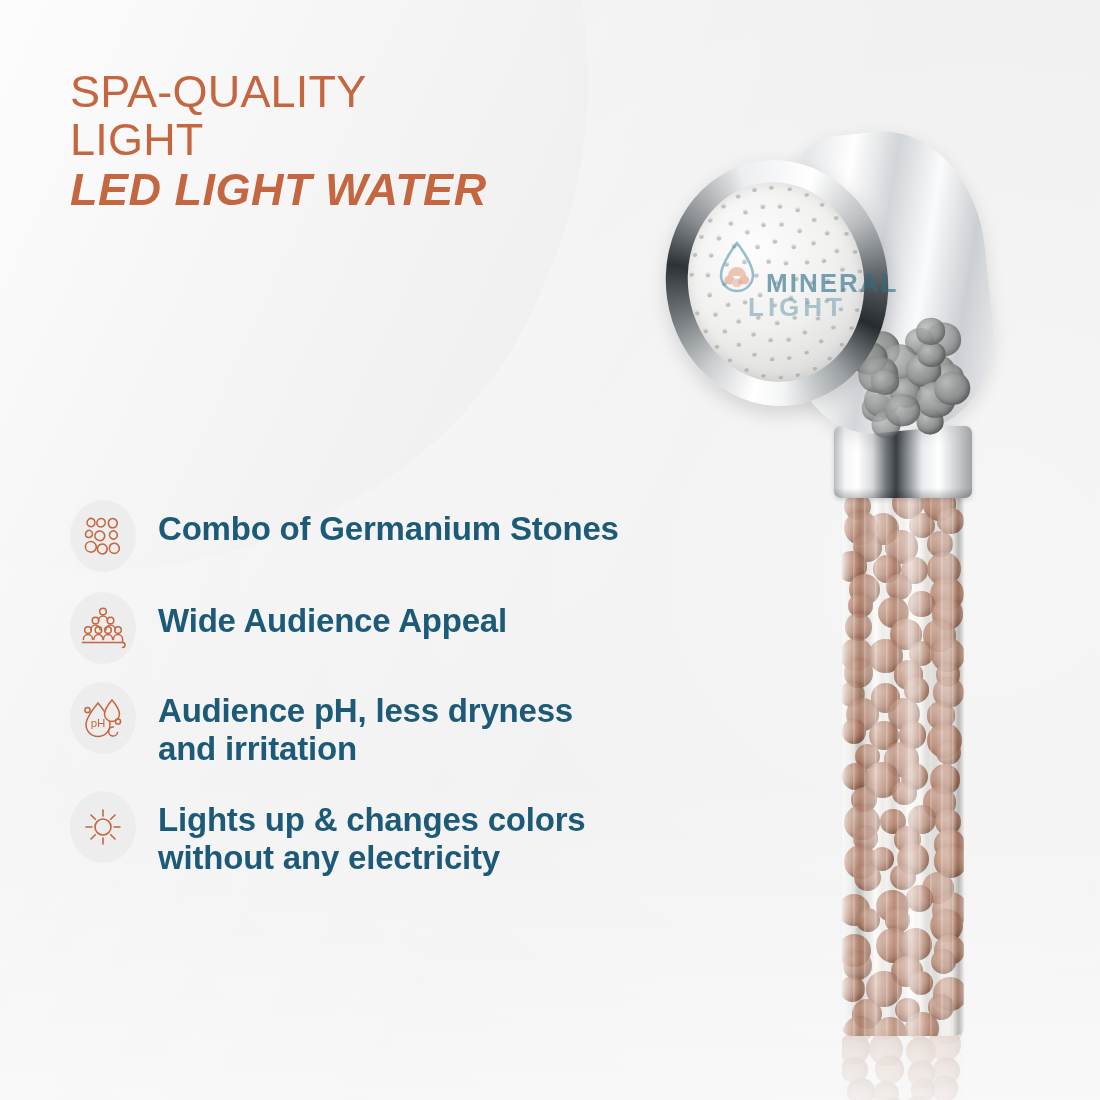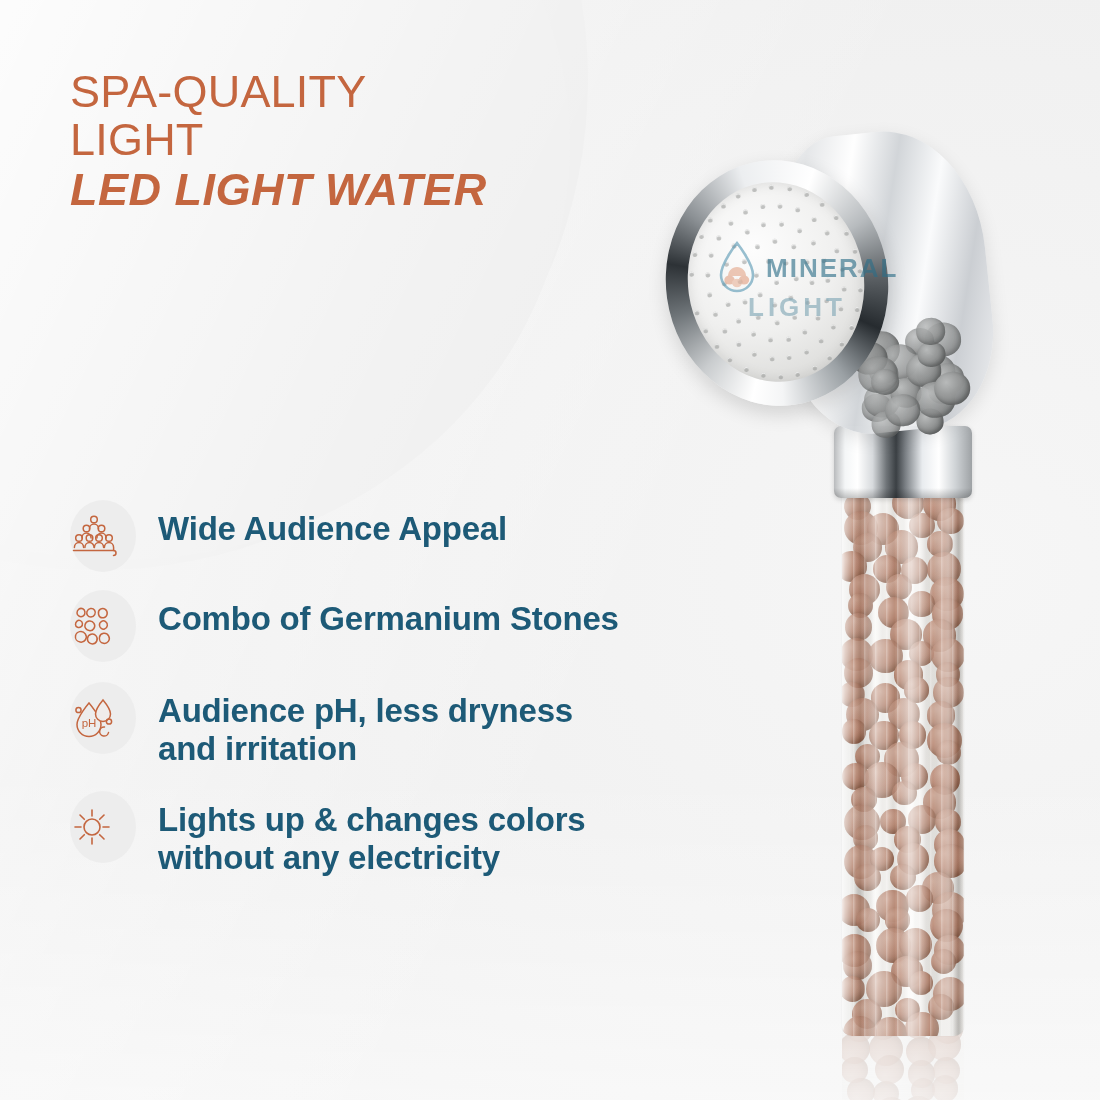--- a/index.html
+++ b/index.html
@@ -92,20 +92,21 @@
     margin-bottom: 22px;
   }
   .feature .badge {
     flex: 0 0 auto;
     width: 66px;
     height: 72px;
     border-radius: 50%;
     background: #ededed;
     display: flex;
     align-items: center;
+    justify-content: center;
     margin-right: 22px;
   }
   .feature .badge svg { display: block; }
   .feature .ftext {
     color: #1d5a77;
     font-size: 33px;
     font-weight: 700;
     line-height: 1.14;
     letter-spacing: -.2px;
     padding-top: 10px;
@@ -293,21 +294,21 @@
   }
 
   
   .watermark {
     position: absolute;
     left: 56px; top: 120px;
     width: 228px;
     opacity: .62;
     pointer-events: none;
   }
-  .wm-row { display: flex; align-items: center; }
+  .wm-row { display: flex; align-items: flex-end; }
   .wm-text {
     font-size: 26px;
     font-weight: 700;
     letter-spacing: 2px;
     color: #2c6e88;
     line-height: 1;
   }
   .wm-text.sub {
     color: #7fa6b5;
     font-size: 26px;
@@ -603,20 +604,39 @@
           </svg>
           <span class="wm-text">MINERAL</span>
         </div>
         <div class="wm-text sub">LIGHT</div>
       </div>
     </div>
   </div>
 
   <div class="features">
 
+    <div class="feature f-2">
+      <div class="badge">
+        <svg width="46" height="46" viewBox="0 0 46 46">
+          <g fill="none" stroke="#c4663f" stroke-width="1.5">
+            <path d="M7 10 c0 -3.5 3 -5.5 5.8 -4.2 c2.6 1.2 2.9 5.4 .6 7 c-2.6 1.8 -6.4 .5 -6.4 -2.8 Z"></path>
+            <path d="M17 8.6 c1.2 -3.6 5.6 -4.3 7.6 -1.4 c1.9 2.8 -.3 6.8 -3.7 6.8 c-2.9 0 -4.8 -2.7 -3.9 -5.4 Z"></path>
+            <path d="M28.5 11 c-.8 -4.2 3.6 -7 6.8 -4.7 c3.2 2.3 2.2 7.7 -1.6 8.4 c-2.7 .5 -4.7 -1.2 -5.2 -3.7 Z"></path>
+            <path d="M5.5 21.5 c0 -3 2.4 -4.8 4.8 -3.9 c2.4 .9 2.9 4.5 .9 6.1 c-2.2 1.7 -5.7 .5 -5.7 -2.2 Z"></path>
+            <path d="M15 21.8 c1 -4.4 6.7 -5.3 9 -1.5 c2.1 3.5 -.8 7.9 -4.8 7.3 c-3 -.5 -4.9 -3 -4.2 -5.8 Z"></path>
+            <path d="M29.5 22.5 c-.5 -3.5 3.3 -5.8 6.1 -3.9 c2.8 1.9 2.2 6.5 -1.1 7.4 c-2.4 .7 -4.6 -1 -5 -3.5 Z"></path>
+            <path d="M5.5 33 c.7 -4.8 7 -6.2 9.8 -2.1 c2.7 3.9 -.6 9 -5.2 8.2 c-3.2 -.6 -5.1 -3.2 -4.6 -6.1 Z"></path>
+            <path d="M17.5 35.5 c.4 -4.3 5.9 -6 8.6 -2.6 c2.6 3.2 .3 8 -3.8 8 c-3 0 -5.1 -2.4 -4.8 -5.4 Z"></path>
+            <path d="M29.5 34 c1 -4.4 7 -5 9.2 -.9 c2 3.7 -1.2 8 -5.3 7.2 c-2.9 -.6 -4.5 -3.3 -3.9 -6.3 Z"></path>
+          </g>
+        </svg>
+      </div>
+      <div class="ftext">Combo of Germanium Stones</div>
+    </div>
+
     <div class="feature f-1">
       <div class="badge">
         <svg width="48" height="46" viewBox="0 0 48 46">
           <g fill="none" stroke="#c4663f" stroke-width="1.5" stroke-linecap="round">
             <circle cx="24" cy="6.5" r="3.3"></circle>
             <path d="M19.4 16 a4.6 5 0 0 1 9.2 0"></path>
             <circle cx="16.5" cy="15.5" r="3.3"></circle>
             <path d="M11.9 25 a4.6 5 0 0 1 9.2 0"></path>
             <circle cx="31.5" cy="15.5" r="3.3"></circle>
             <path d="M26.9 25 a4.6 5 0 0 1 9.2 0"></path>
@@ -628,39 +648,20 @@
             <path d="M24.4 34.5 a4.6 5 0 0 1 9.2 0"></path>
             <circle cx="39" cy="25" r="3.3"></circle>
             <path d="M34.4 34.5 a4.6 5 0 0 1 9.2 0 v3"></path>
             <path d="M3.5 37.5 h40 a2.5 2.5 0 0 1 0 5"></path>
           </g>
         </svg>
       </div>
       <div class="ftext">Wide Audience Appeal</div>
     </div>
 
-    <div class="feature f-2">
-      <div class="badge">
-        <svg width="46" height="46" viewBox="0 0 46 46">
-          <g fill="none" stroke="#c4663f" stroke-width="1.5">
-            <path d="M7 10 c0 -3.5 3 -5.5 5.8 -4.2 c2.6 1.2 2.9 5.4 .6 7 c-2.6 1.8 -6.4 .5 -6.4 -2.8 Z"></path>
-            <path d="M17 8.6 c1.2 -3.6 5.6 -4.3 7.6 -1.4 c1.9 2.8 -.3 6.8 -3.7 6.8 c-2.9 0 -4.8 -2.7 -3.9 -5.4 Z"></path>
-            <path d="M28.5 11 c-.8 -4.2 3.6 -7 6.8 -4.7 c3.2 2.3 2.2 7.7 -1.6 8.4 c-2.7 .5 -4.7 -1.2 -5.2 -3.7 Z"></path>
-            <path d="M5.5 21.5 c0 -3 2.4 -4.8 4.8 -3.9 c2.4 .9 2.9 4.5 .9 6.1 c-2.2 1.7 -5.7 .5 -5.7 -2.2 Z"></path>
-            <path d="M15 21.8 c1 -4.4 6.7 -5.3 9 -1.5 c2.1 3.5 -.8 7.9 -4.8 7.3 c-3 -.5 -4.9 -3 -4.2 -5.8 Z"></path>
-            <path d="M29.5 22.5 c-.5 -3.5 3.3 -5.8 6.1 -3.9 c2.8 1.9 2.2 6.5 -1.1 7.4 c-2.4 .7 -4.6 -1 -5 -3.5 Z"></path>
-            <path d="M5.5 33 c.7 -4.8 7 -6.2 9.8 -2.1 c2.7 3.9 -.6 9 -5.2 8.2 c-3.2 -.6 -5.1 -3.2 -4.6 -6.1 Z"></path>
-            <path d="M17.5 35.5 c.4 -4.3 5.9 -6 8.6 -2.6 c2.6 3.2 .3 8 -3.8 8 c-3 0 -5.1 -2.4 -4.8 -5.4 Z"></path>
-            <path d="M29.5 34 c1 -4.4 7 -5 9.2 -.9 c2 3.7 -1.2 8 -5.3 7.2 c-2.9 -.6 -4.5 -3.3 -3.9 -6.3 Z"></path>
-          </g>
-        </svg>
-      </div>
-      <div class="ftext">Combo of Germanium Stones</div>
-    </div>
-
     <div class="feature f-3">
       <div class="badge">
         <svg width="48" height="48" viewBox="0 0 48 48">
           <g fill="none" stroke="#c4663f" stroke-width="1.5" stroke-linecap="round">
             <path d="M19 9 C19 9 7 23 7 30.5 A12 12 0 0 0 31 30.5 C31 23 19 9 19 9 Z"></path>
             <path d="M33 6 C33 6 25.5 15 25.5 20 A7.5 7.5 0 0 0 40.5 20 C40.5 15 33 6 33 6 Z" fill="#f0ecea"></path>
             <circle cx="8.5" cy="16" r="2.6"></circle>
             <circle cx="39" cy="27.5" r="2.6"></circle>
             <path d="M34.5 33 a4.5 4.5 0 1 0 4 5.6"></path>
           </g>

